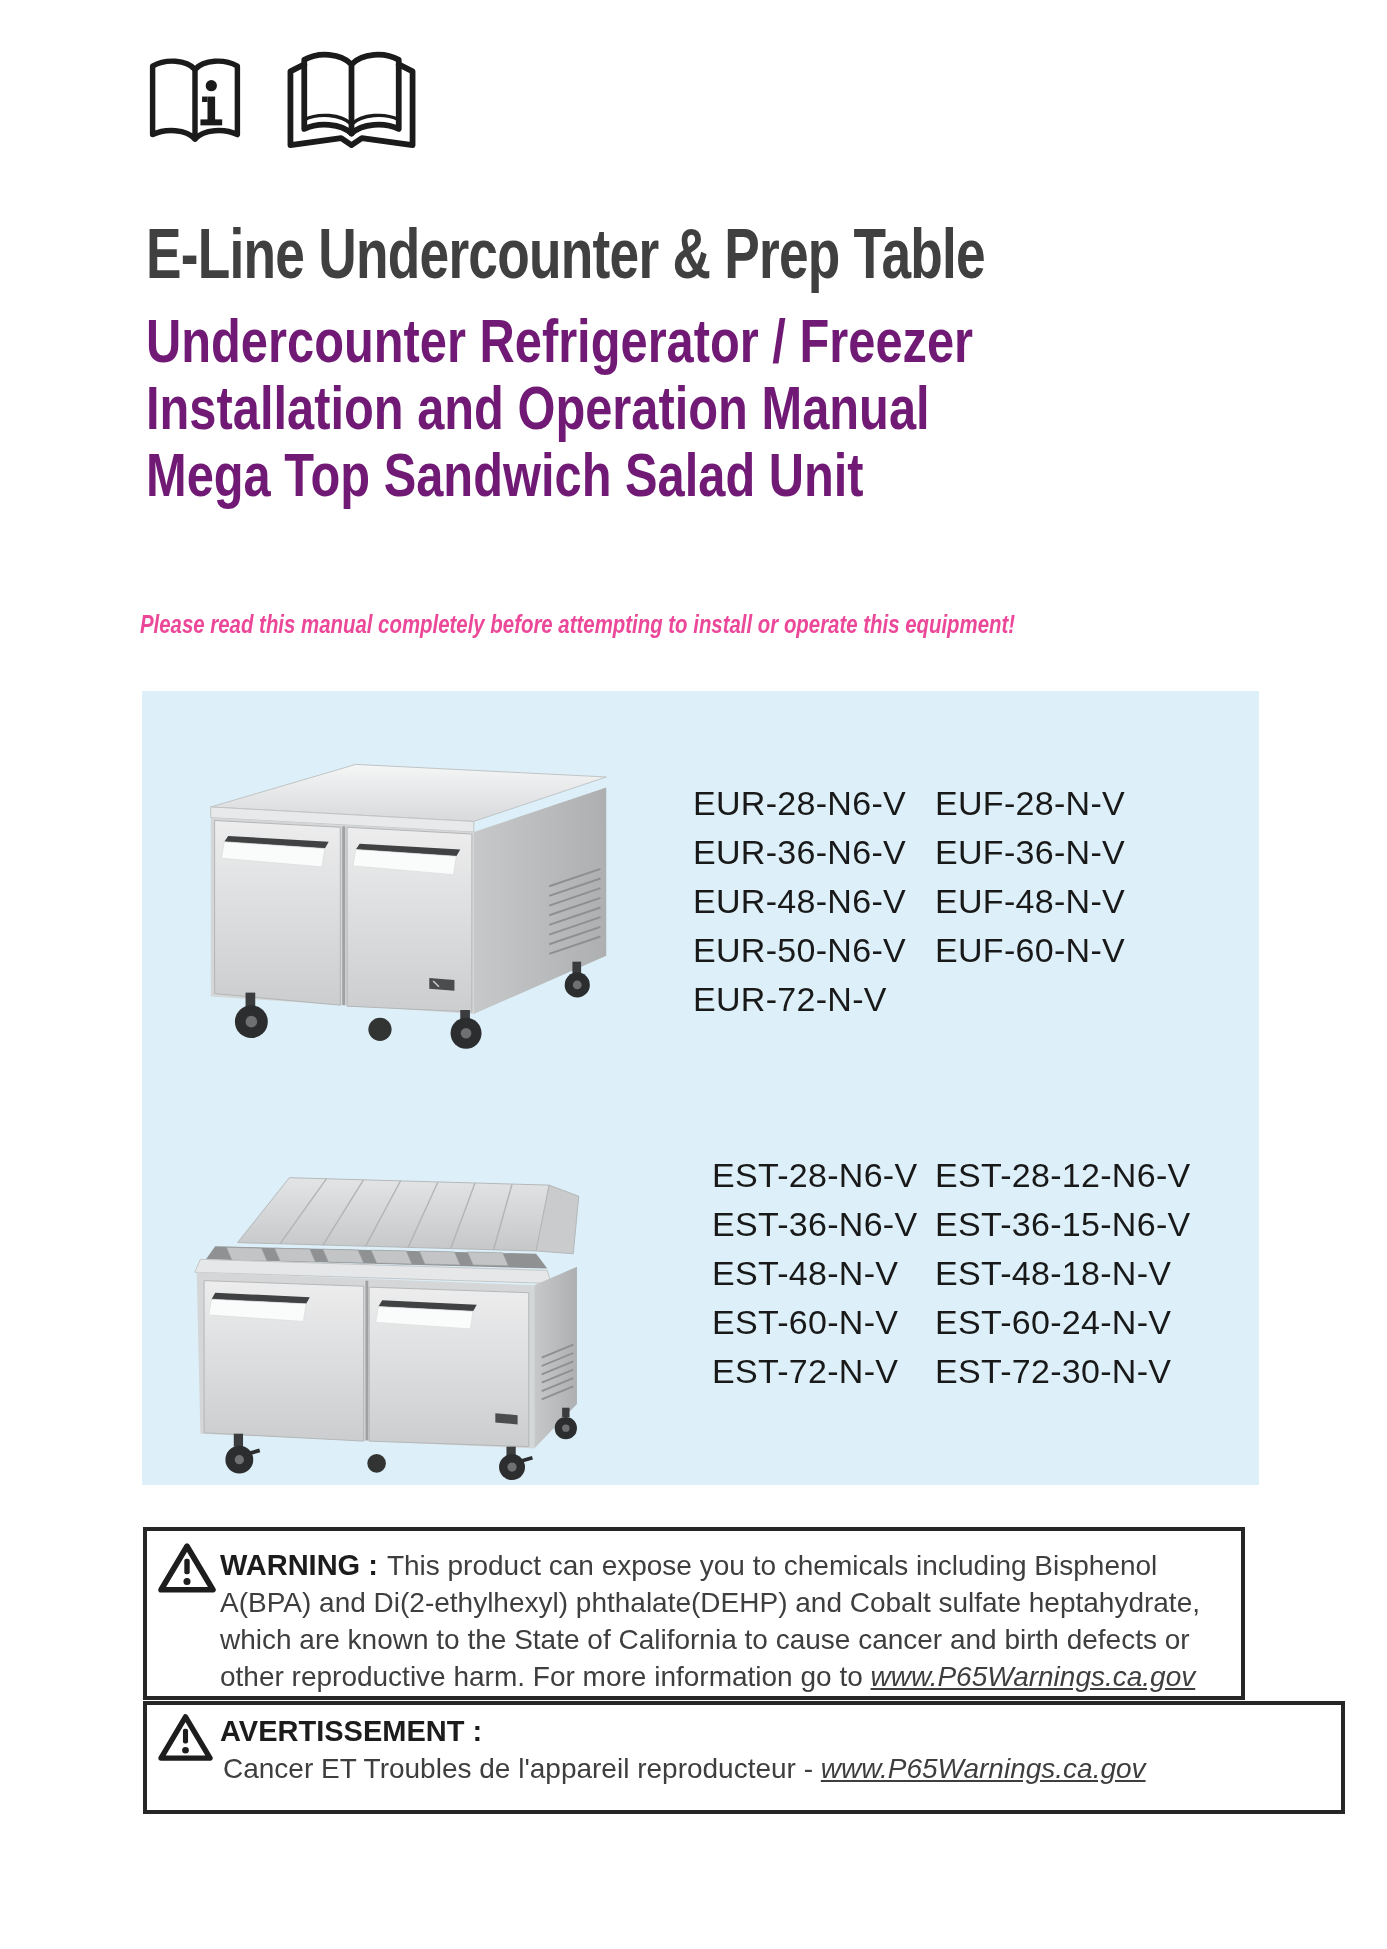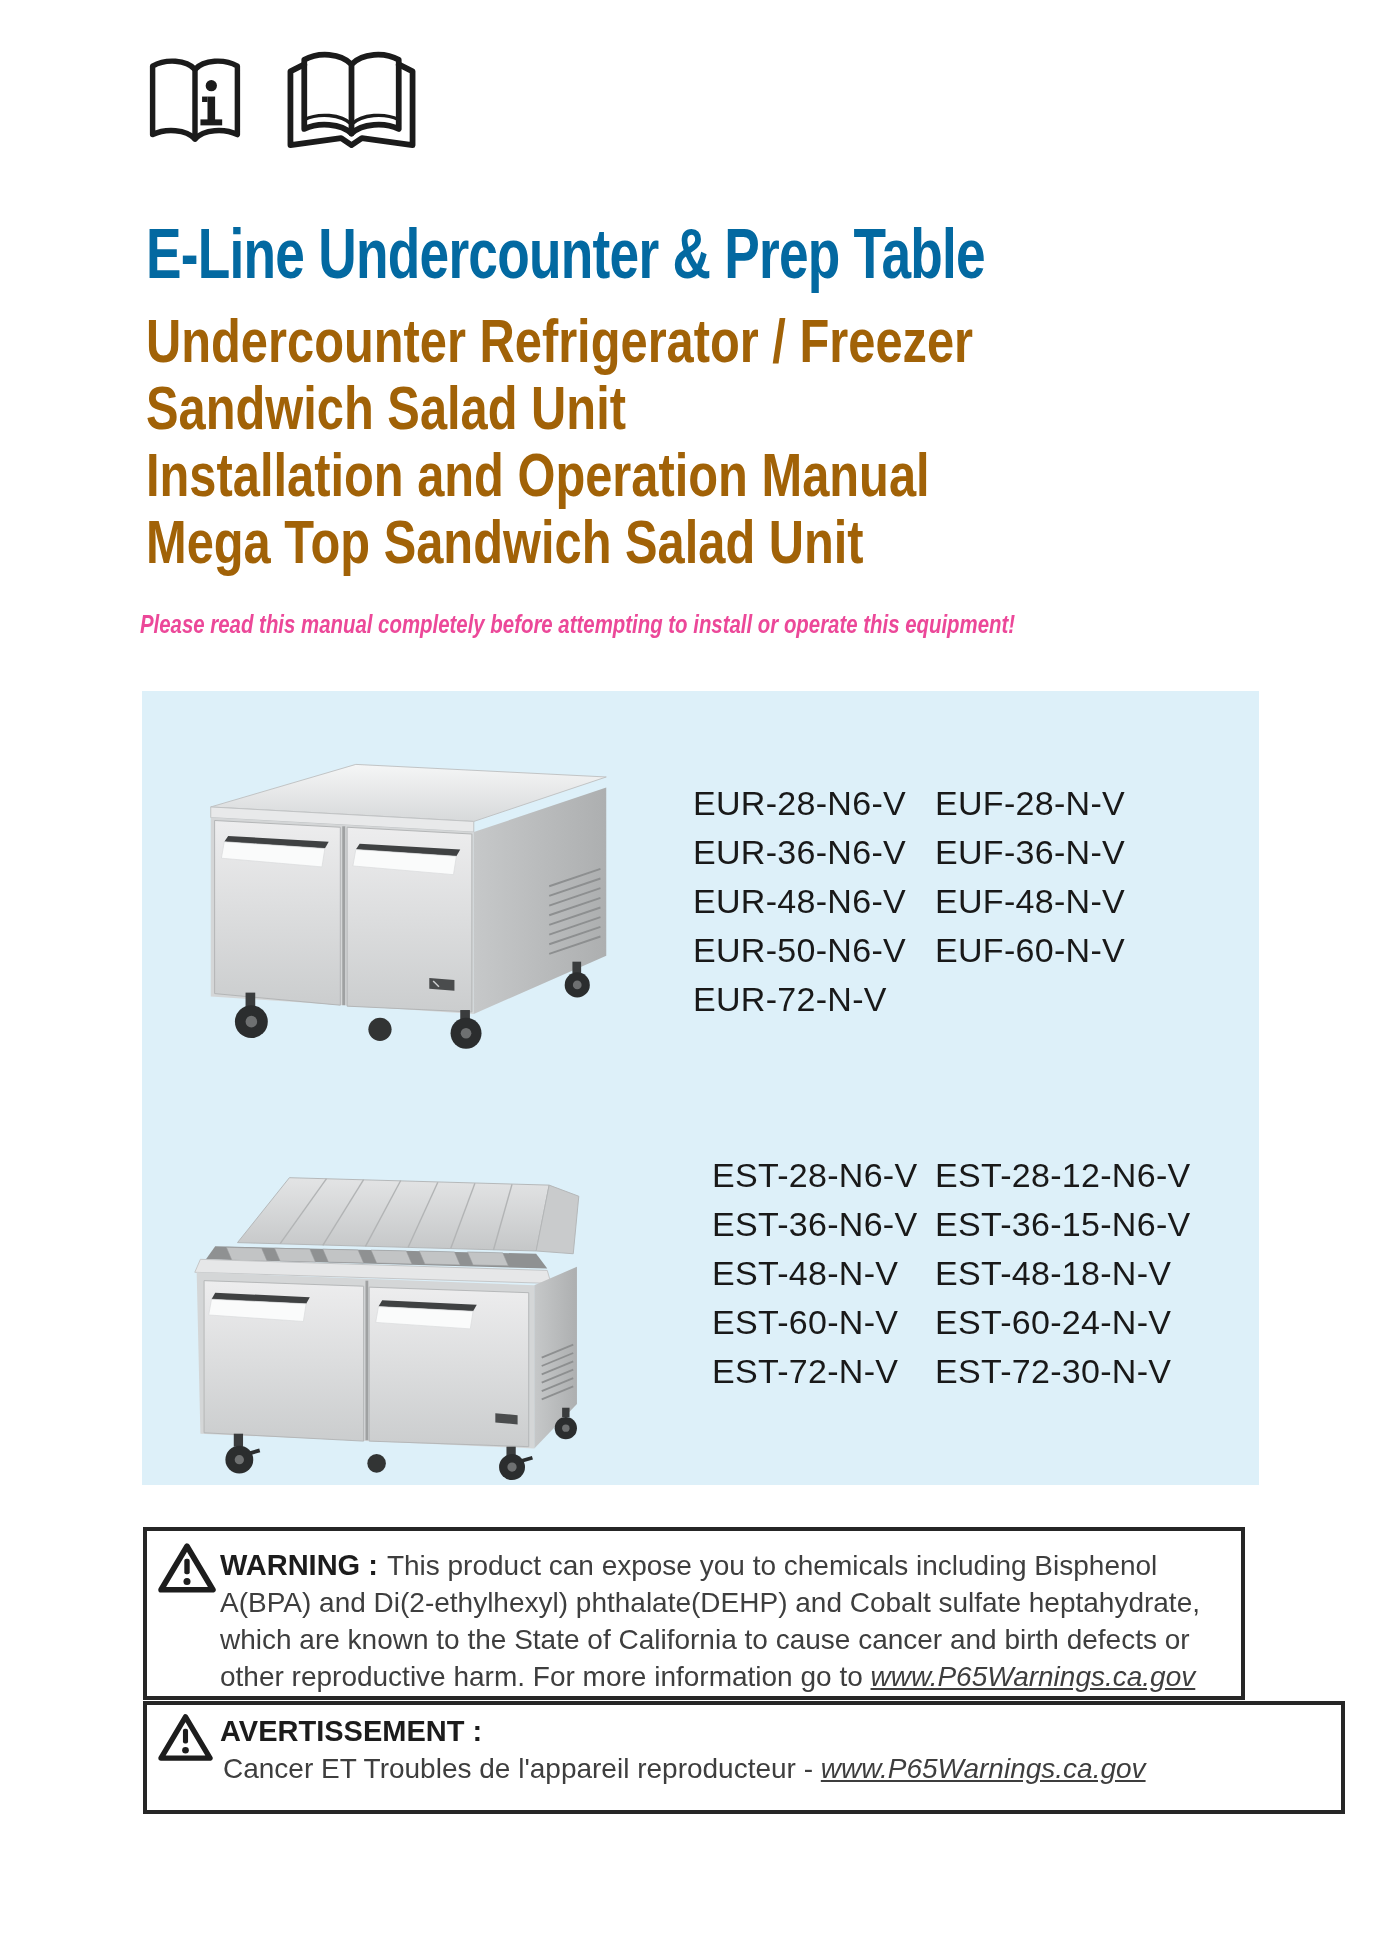--- a/index.html
+++ b/index.html
@@ -8,25 +8,25 @@
     font-family:"Liberation Sans", sans-serif; color:#1a1a1a; overflow:hidden;
   }
   
   .cond   { display:inline-block; transform:scaleX(0.75); transform-origin:0 50%; white-space:nowrap; }
   .cond82 { display:inline-block; transform:scaleX(0.80); transform-origin:0 50%; white-space:nowrap; }
 
   .top-icons { position:absolute; left:137px; top:46px; display:flex; align-items:flex-end; gap:26px; }
 
   .title {
     position:absolute; left:146px; top:213px; margin:0;
-    font-size:71px; font-weight:bold; letter-spacing:-1px; color:#0369a1;
+    font-size:71px; font-weight:bold; letter-spacing:-1px; color:#404040;
   }
   .subtitles {
     position:absolute; left:146px; top:308px;
-    font-size:61px; font-weight:bold; line-height:67px; color:#a16207;
+    font-size:61px; font-weight:bold; line-height:67px; color:#701a75;
   }
   .notice {
     position:absolute; left:140px; top:610px;
     font-size:25.5px; font-weight:bold; font-style:italic; color:#ec4899;
   }
 
   .bluebox {
     position:absolute; left:142px; top:691px; width:1117px; height:794px;
     background:#ddf0f9;
   }
@@ -83,21 +83,20 @@
           <path d="M20 64 C32 58 52 59 61 68 C70 59 90 58 102 64" stroke-width="3"></path>
         </g>
       </svg>
     </span>
   </div>
 
   <h1 class="title"><span class="cond">E-Line Undercounter &amp; Prep Table</span></h1>
 
   <div class="subtitles">
     <div><span class="cond82">Undercounter Refrigerator / Freezer</span></div>
-    <div><span class="cond82">Sandwich Salad Unit</span></div>
     <div><span class="cond82">Installation and Operation Manual</span></div>
     <div><span class="cond82">Mega Top Sandwich Salad Unit</span></div>
   </div>
 
   <div class="notice"><span class="cond82">Please read this manual completely before attempting to install or operate this equipment!</span></div>
 
   <div class="bluebox">
 
     <span class="prod1">
       <svg width="440" height="325" viewBox="0 0 455 335">

